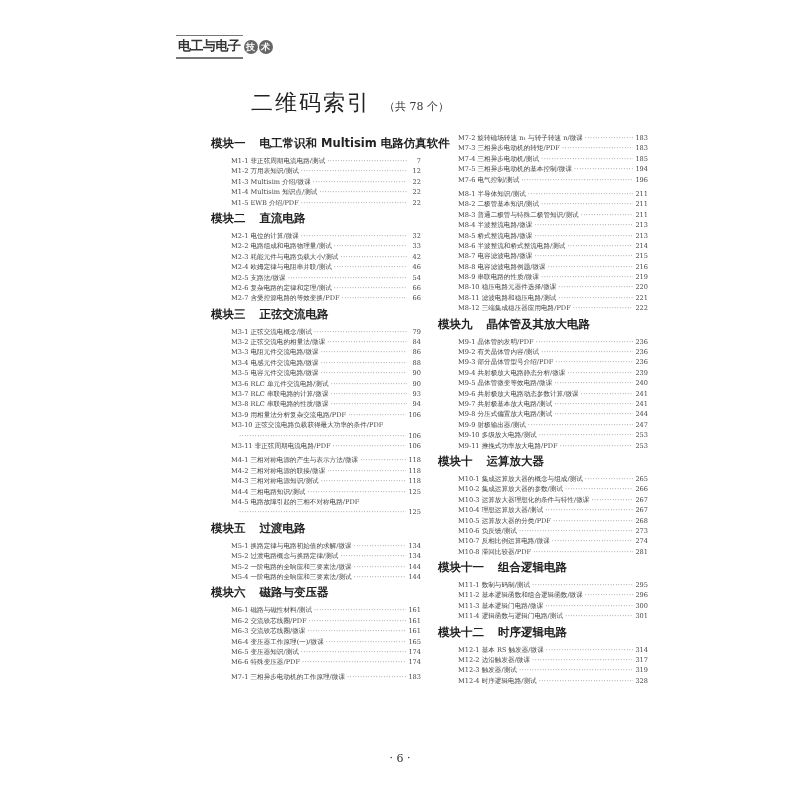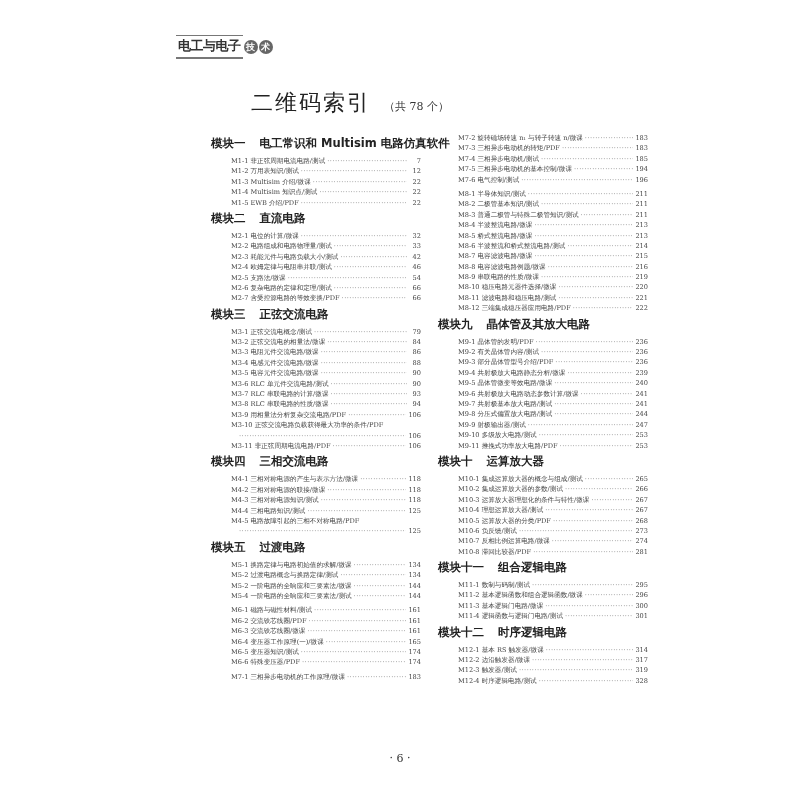--- a/index.html
+++ b/index.html
@@ -161,21 +161,20 @@
       <div class="line2">
         <span class="dots"></span>
         <span class="pg">106</span>
       </div>
     </div>
     <div class="entry">
       <span class="txt"><span>M3-11 </span><span>非正弦周期电流电路/PDF</span></span>
       <span class="dots"></span>
       <span class="pg">106</span>
     </div>
-    <div class="module"><span class="mnum">模块四</span><span>三相交流电路</span></div>
     <div class="spacer-top"></div>
     <div class="entry">
       <span class="txt"><span>M4-1 </span><span>三相对称电源的产生与表示方法/微课</span></span>
       <span class="dots"></span>
       <span class="pg">118</span>
     </div>
     <div class="entry">
       <span class="txt"><span>M4-2 </span><span>三相对称电源的联接/微课</span></span>
       <span class="dots"></span>
       <span class="pg">118</span>
@@ -212,20 +211,21 @@
     <div class="entry">
       <span class="txt"><span>M5-2 </span><span>一阶电路的全响应和三要素法/微课</span></span>
       <span class="dots"></span>
       <span class="pg">144</span>
     </div>
     <div class="entry">
       <span class="txt"><span>M5-4 </span><span>一阶电路的全响应和三要素法/测试</span></span>
       <span class="dots"></span>
       <span class="pg">144</span>
     </div>
+    <div class="module"><span class="mnum">模块六</span><span>磁路与变压器</span></div>
     <div class="spacer-top"></div>
     <div class="entry">
       <span class="txt"><span>M6-1 </span><span>磁路与磁性材料/测试</span></span>
       <span class="dots"></span>
       <span class="pg">161</span>
     </div>
     <div class="entry">
       <span class="txt"><span>M6-2 </span><span>交流铁芯线圈/PDF</span></span>
       <span class="dots"></span>
       <span class="pg">161</span>

